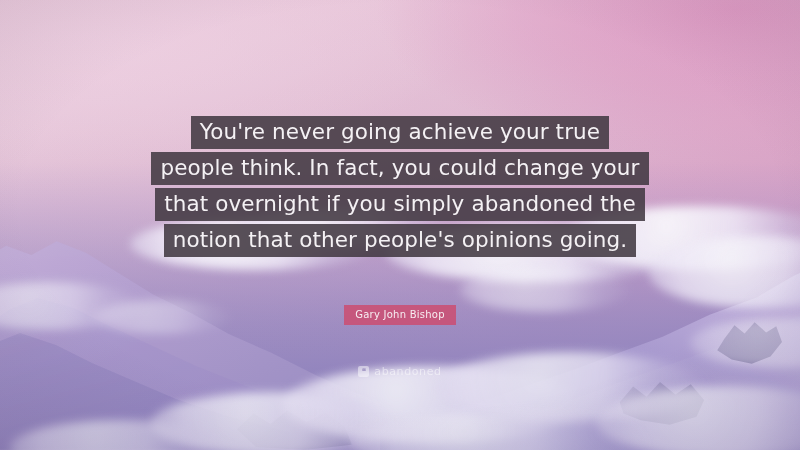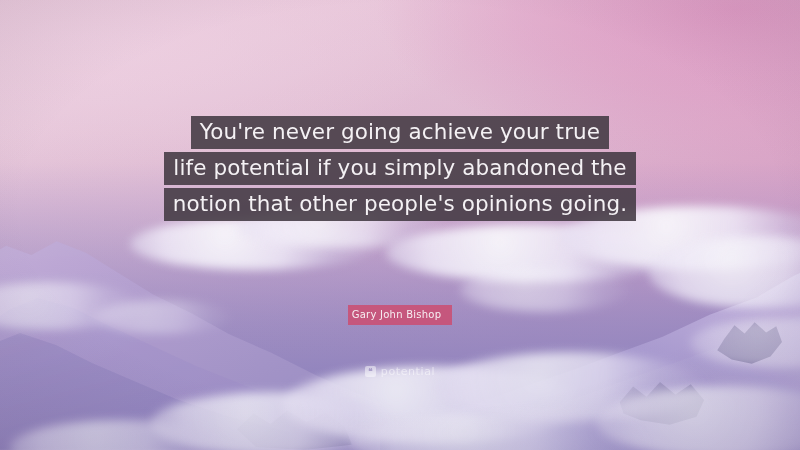--- a/index.html
+++ b/index.html
@@ -198,21 +198,21 @@
     top:305px;
     display:flex;
     justify-content:center;
   }
   .author {
     background:rgba(205,74,110,0.82);
     color:#f7eef2;
     font-family:"DejaVu Sans", sans-serif;
     font-size:10px;
     letter-spacing:0.25px;
-    padding:4px 11px 5px 4px;
+    padding:4px 11px 5px 11px;
     white-space:nowrap;
   }
 
   
   .watermark {
     position:absolute;
     left:0; right:0;
     top:365px;
     display:flex;
     justify-content:center;
@@ -273,26 +273,27 @@
   <div class="cloud c12"></div>
   <div class="cloud c13"></div>
   <div class="cloud c14"></div>
   <div class="cloud c15"></div>
 
   <div class="bg-tint"></div>
   <div class="vignette"></div>
 
   <div class="quote-block">
     <span class="quote-line">You're never going achieve your true</span>
-    <span class="quote-line">life potential if you simply abandoned the</span>
+    <span class="quote-line">people think. In fact, you could change your</span>
+    <span class="quote-line">that overnight if you simply abandoned the</span>
     <span class="quote-line">notion that other people's opinions going.</span>
   </div>
 
   <div class="author-wrap">
     <span class="author">Gary John Bishop</span>
   </div>
 
   <div class="watermark">
     <span class="wm-logo">❝</span>
-    <span class="wm-text">potential</span>
+    <span class="wm-text">abandoned</span>
   </div>
 
 </div>
 
 </body></html>

